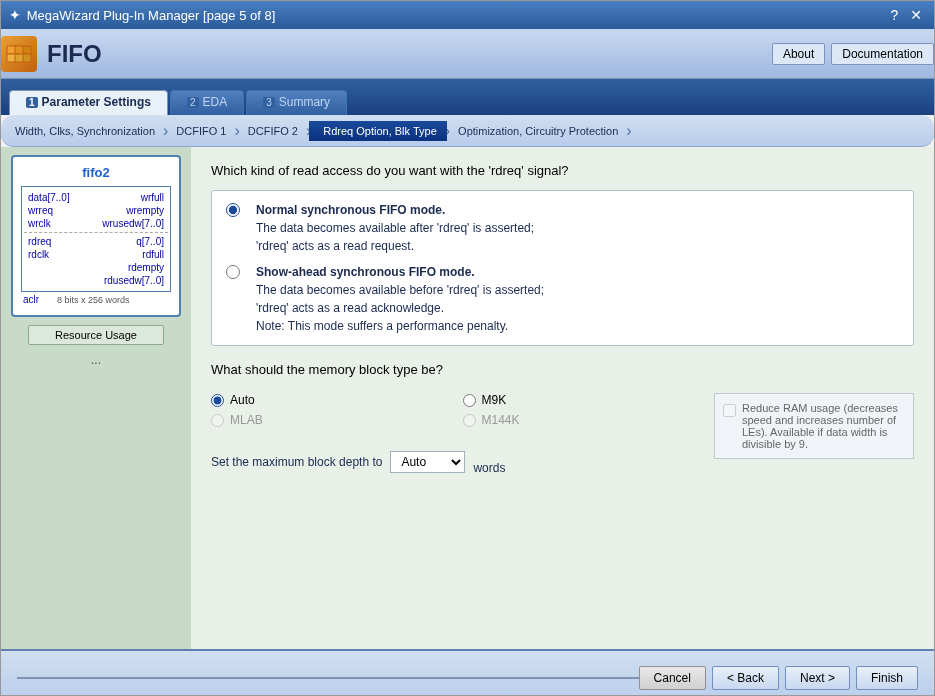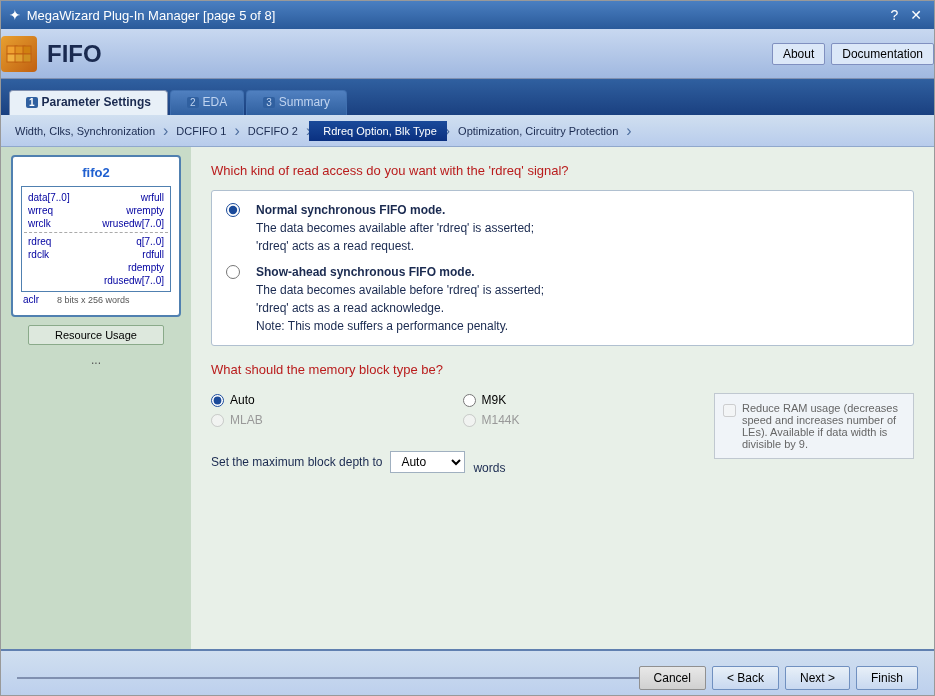--- a/index.html
+++ b/index.html
@@ -138,20 +138,21 @@
     
     .breadcrumb-bar {
       background: linear-gradient(to bottom, #d0dff0, #b8ccec);
       display: flex;
       align-items: center;
       height: 32px;
       padding: 0 4px;
       border-bottom: 1px solid #90a8cc;
       gap: 0;
       overflow: hidden;
+      border-radius: 13px;
     }
     .bc-item {
       display: flex;
       align-items: center;
       padding: 4px 10px;
       font-size: 11px;
       color: #1a2a50;
       cursor: pointer;
       white-space: nowrap;
       position: relative;
@@ -247,21 +248,21 @@
     
     .right-panel {
       flex: 1;
       background: #e8f0e8;
       padding: 16px 20px;
       overflow-y: auto;
     }
 
     .section-question {
       font-size: 13px;
-      color: #b91c1c;
+      color: #000000;
       margin-bottom: 12px;
       font-weight: normal;
     }
 
     .option-group {
       background: white;
       border: 1px solid #b0c0d0;
       border-radius: 3px;
       padding: 10px 14px;
       margin-bottom: 16px;

